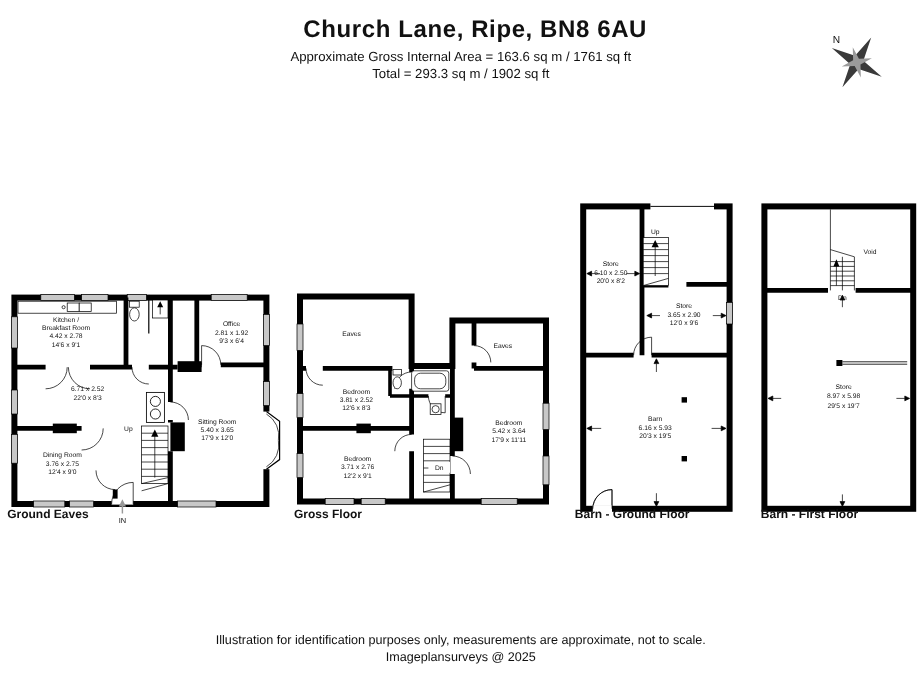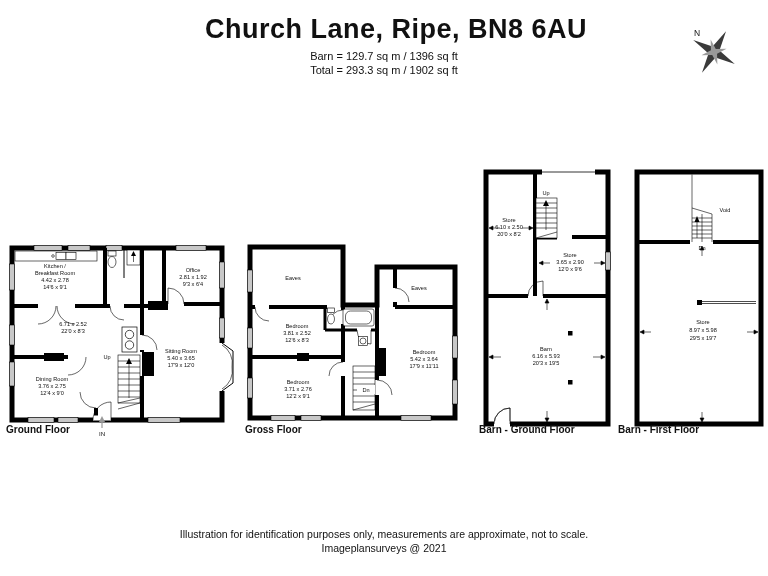--- a/index.html
+++ b/index.html
@@ -1,35 +1,35 @@
 <!DOCTYPE html>
 <html><head>
 <meta charset="utf-8">
 <style>
   html,body{margin:0;padding:0;}
   body{
     width:768px;height:576px;position:relative;background:#fff;
     font-family:"Liberation Sans",sans-serif;color:#111;overflow:hidden;
   }
   .hdr{position:absolute;left:0;right:0;top:14px;text-align:center;}
-  .title{font-size:27px;font-weight:bold;letter-spacing:.5px;margin-left:24px;}
+  .title{font-size:20px;font-weight:bold;letter-spacing:.5px;margin-left:24px;}
   .sub{font-size:11px;line-height:14px;margin-top:4px;}
   .plan{position:absolute;}
   .floor-label{position:absolute;font-size:10px;font-weight:bold;white-space:nowrap;}
   .ftr{position:absolute;left:0;right:0;top:527px;text-align:center;font-size:10.5px;line-height:14px;}
   svg text{font-family:"Liberation Sans",sans-serif;font-size:5.6px;fill:#111;}
   svg text.big{font-size:6.2px;}
 </style>
 </head>
 <body>
 
 <div class="hdr">
   <div class="title">Church Lane, Ripe, BN8 6AU</div>
   <div class="sub">
-    <div>Barn = 129.7 sq m / 1396 sq ft</div>
+    <div>Approximate Gross Internal Area = 163.6 sq m / 1761 sq ft</div>
     <div>Total = 293.3 sq m / 1902 sq ft</div>
   </div>
 </div>
 
 <div class="plan" style="left:672px;top:12px;">
   <svg width="80" height="70" viewBox="0 0 80 70">
     <text x="25" y="24" text-anchor="middle" style="font-size:8.5px;">N</text>
     <g transform="translate(42,40) rotate(30)">
       <polygon points="0,-24 4,-4 24,0 4,4 0,24 -4,4 -24,0 -4,-4" fill="#3a3a3a"></polygon>
       <g transform="rotate(45)">
@@ -126,21 +126,21 @@
     <text x="175" y="120">5.40 x 3.65</text>
     <text x="175" y="127">17'9 x 12'0</text>
     <text x="46" y="141">Dining Room</text>
     <text x="46" y="148">3.76 x 2.75</text>
     <text x="46" y="155">12'4 x 9'0</text>
     <text x="101" y="119">Up</text>
     <text x="96" y="196" class="big">IN</text>
   </g>
 </svg>
 </div>
-<div class="floor-label" style="left:6px;top:424px;">Ground Floor</div>
+<div class="floor-label" style="left:6px;top:424px;">Ground Eaves</div>
 
 <div class="plan" style="left:241px;top:240px;">
 <svg width="222" height="192" viewBox="0 0 222 192">
   <path d="M9,7 H102 V65 H136 V27 H214 V178 H9 Z" fill="#fff" stroke="#000" stroke-width="5"></path>
   <g fill="#c8c8c8" stroke="#000" stroke-width="0.6">
     <rect x="6.5" y="30" width="5" height="22"></rect>
         <rect x="6.5" y="88" width="5" height="20"></rect>
     <rect x="6.5" y="138" width="5" height="20"></rect>
     <rect x="30" y="175.5" width="24" height="5"></rect>
         <rect x="60" y="175.5" width="20" height="5"></rect>
@@ -292,18 +292,18 @@
   </g>
   <g text-anchor="middle">
     <text x="94" y="46">Void</text>
     <text x="71" y="84">Dn</text>
     <text x="72" y="158">Store</text>
     <text x="72" y="166">8.97 x 5.98</text>
     <text x="72" y="174">29'5 x 19'7</text>
   </g>
 </svg>
 </div>
-<div class="floor-label" style="left:618px;top:424px;">Barn - First Floor</div>
+<div class="floor-label" style="left:634px;top:424px;">Barn - First Floor</div>
 
 <div class="ftr">
   <div>Illustration for identification purposes only, measurements are approximate, not to scale.</div>
-  <div>Imageplansurveys @ 2021</div>
+  <div>Imageplansurveys @ 2025</div>
 </div>
 
 </body></html>

